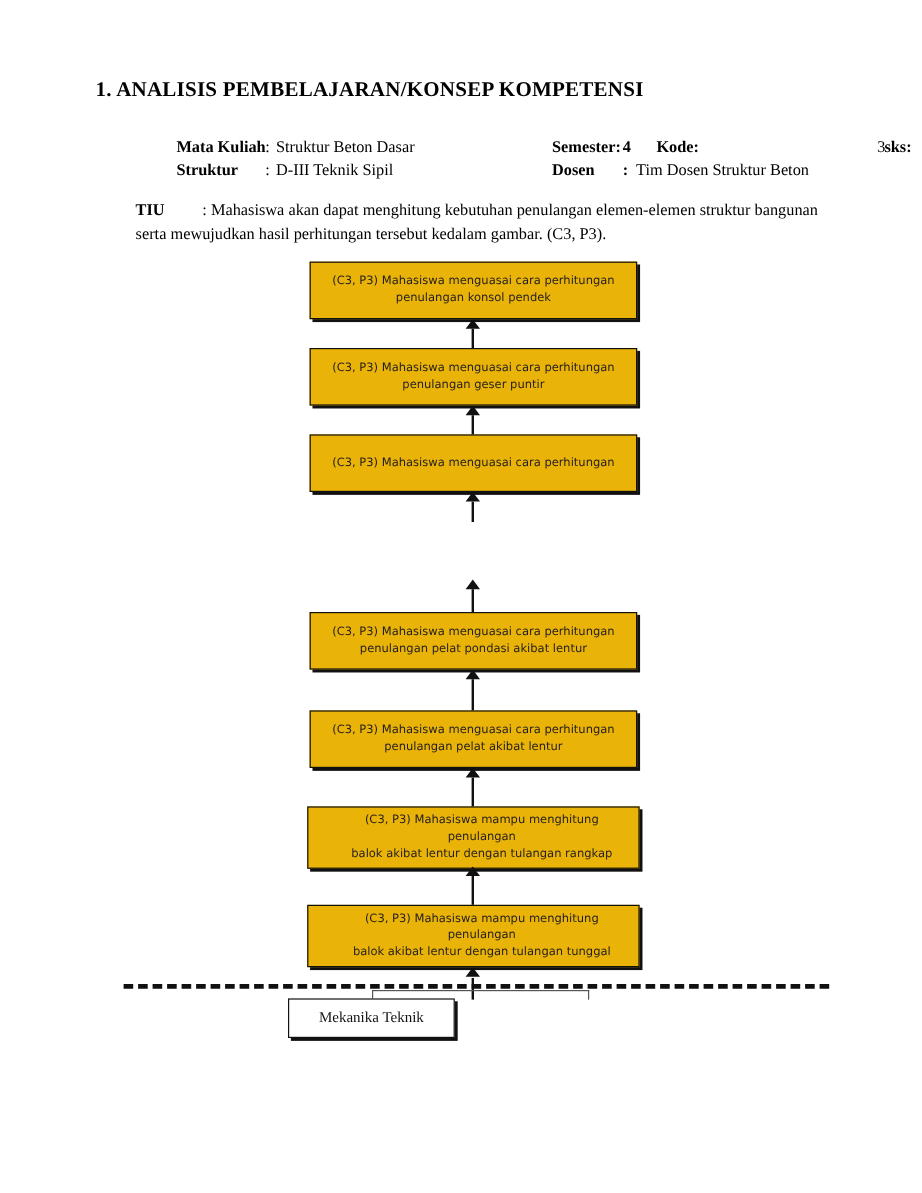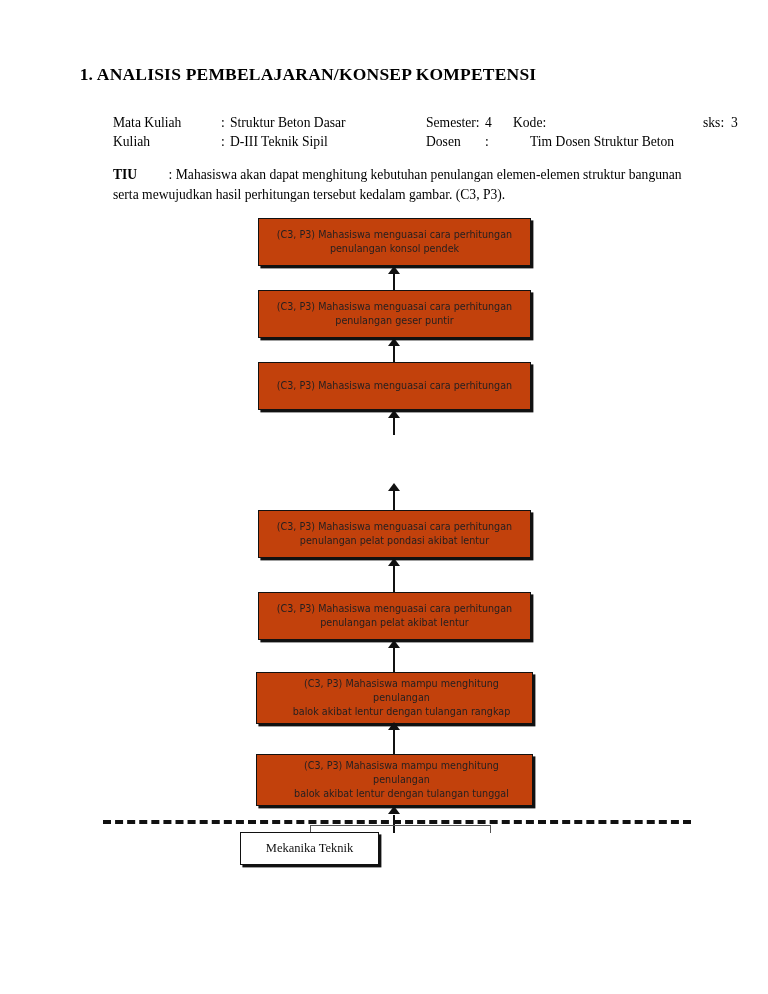--- a/index.html
+++ b/index.html
@@ -36,22 +36,23 @@
     width: 590px;
     font-size: 13.6px;
     line-height: 19px;
   }
   .meta-row {
     position: relative;
     height: 19px;
     white-space: nowrap;
   }
   .meta-label {
-    font-weight: normal;
+    font-weight: bold;
     display: inline-block;
+    margin-left: 34px;
   }
   .m-c1 { position: absolute; left: 0; }
   .m-c2 { position: absolute; left: 108px; }
   .m-c3 { position: absolute; left: 313px; }
   .m-c4 { position: absolute; left: 372px; }
   .m-c5 { position: absolute; left: 400px; }
   .m-c6 { position: absolute; left: 466px; }
   .m-c7 { position: absolute; left: 590px; }
   .m-c8 { position: absolute; left: 618px; }
   .m-d1 { position: absolute; left: 313px; }
@@ -75,21 +76,21 @@
     position: absolute;
     left: 0;
     top: 0;
     width: 768px;
     height: 994px;
   }
 
   .node {
     position: absolute;
     box-sizing: border-box;
-    background: #c2410c;
+    background: #eab308;
     border: 1.6px solid #111111;
     box-shadow: 2.4px 2.4px 0 0 #111111;
     display: flex;
     align-items: center;
     justify-content: center;
     text-align: center;
     font-family: "DejaVu Sans", sans-serif;
     font-size: 9.6px;
     line-height: 14px;
     color: #231f20;
@@ -179,21 +180,21 @@
     <span class="m-c2">:</span>
     <span class="m-c2" style="left:117px">Struktur Beton Dasar</span>
     <span class="meta-label m-c3">Semester:</span>
     <span class="meta-label m-c4">4</span>
     <span class="meta-label m-c5">Kode:</span>
     <span class="m-c6"></span>
     <span class="meta-label m-c7">sks:</span>
     <span class="m-c8">3</span>
   </div>
   <div class="meta-row">
-    <span class="meta-label m-c1">Kuliah</span>
+    <span class="meta-label m-c1">Struktur</span>
     <span class="m-c2">:</span>
     <span class="m-c2" style="left:117px">D-III Teknik Sipil</span>
     <span class="meta-label m-d1">Dosen</span>
     <span class="meta-label m-d2">:</span>
     <span class="m-d3">Tim Dosen Struktur Beton</span>
   </div>
 </div>
 
 <div id="tiu-block">
   <span class="tiu-label">TIU</span>

